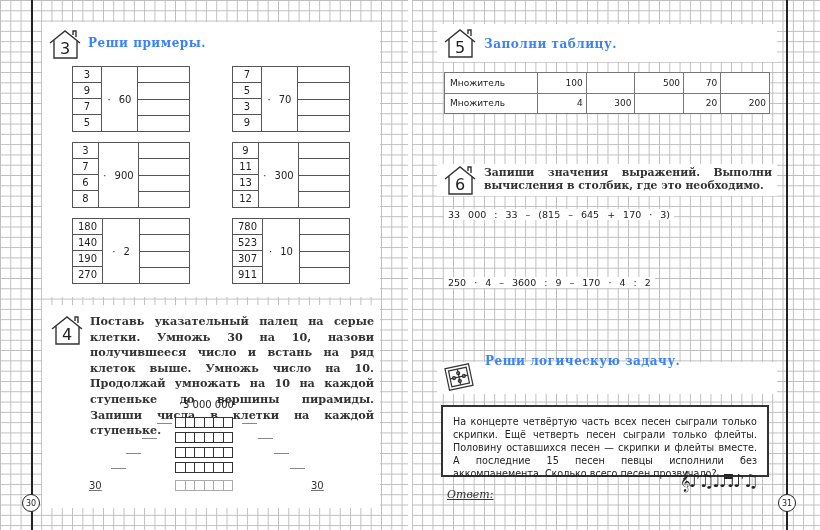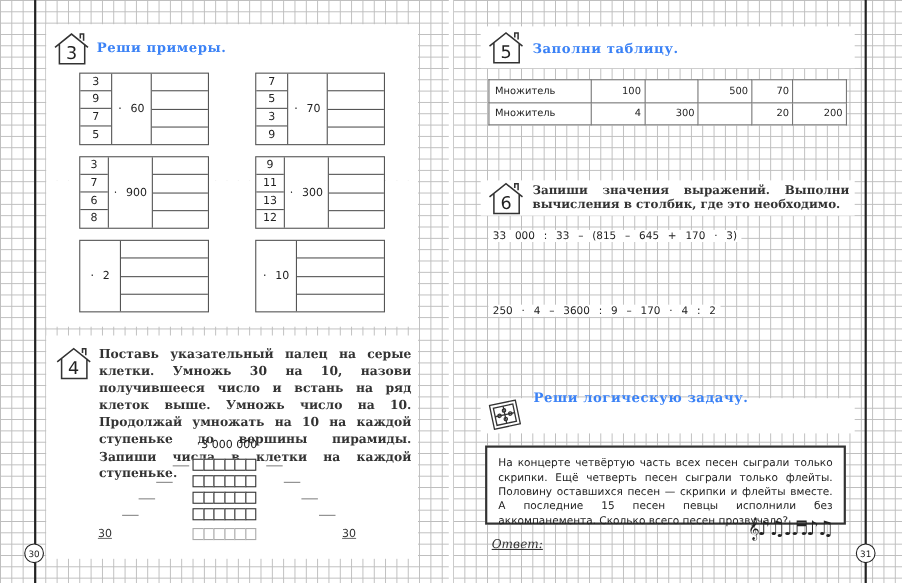--- a/index.html
+++ b/index.html
@@ -177,33 +177,45 @@
     </div>
   <div class="col-ans">
       <div></div>
       <div></div>
       <div></div>
       <div></div>
     </div>
 </div>
 
 <div class="mblock" style="left:72px; top:218px; width:118px; height:66px;">
+  <div class="col-nums" style="width:30px;">
+    <div>180</div>
+    <div>140</div>
+    <div>190</div>
+    <div>270</div>
+  </div>
   <div class="col-op" style="width:37px;">
       <span class="dot">·</span>
       <span>2</span>
     </div>
   <div class="col-ans">
       <div></div>
       <div></div>
       <div></div>
       <div></div>
     </div>
 </div>
 
 <div class="mblock" style="left:232px; top:218px; width:118px; height:66px;">
+  <div class="col-nums" style="width:30px;">
+    <div>780</div>
+    <div>523</div>
+    <div>307</div>
+    <div>911</div>
+  </div>
   <div class="col-op" style="width:37px;">
       <span class="dot">·</span>
       <span>10</span>
     </div>
   <div class="col-ans">
       <div></div>
       <div></div>
       <div></div>
       <div></div>
     </div>

